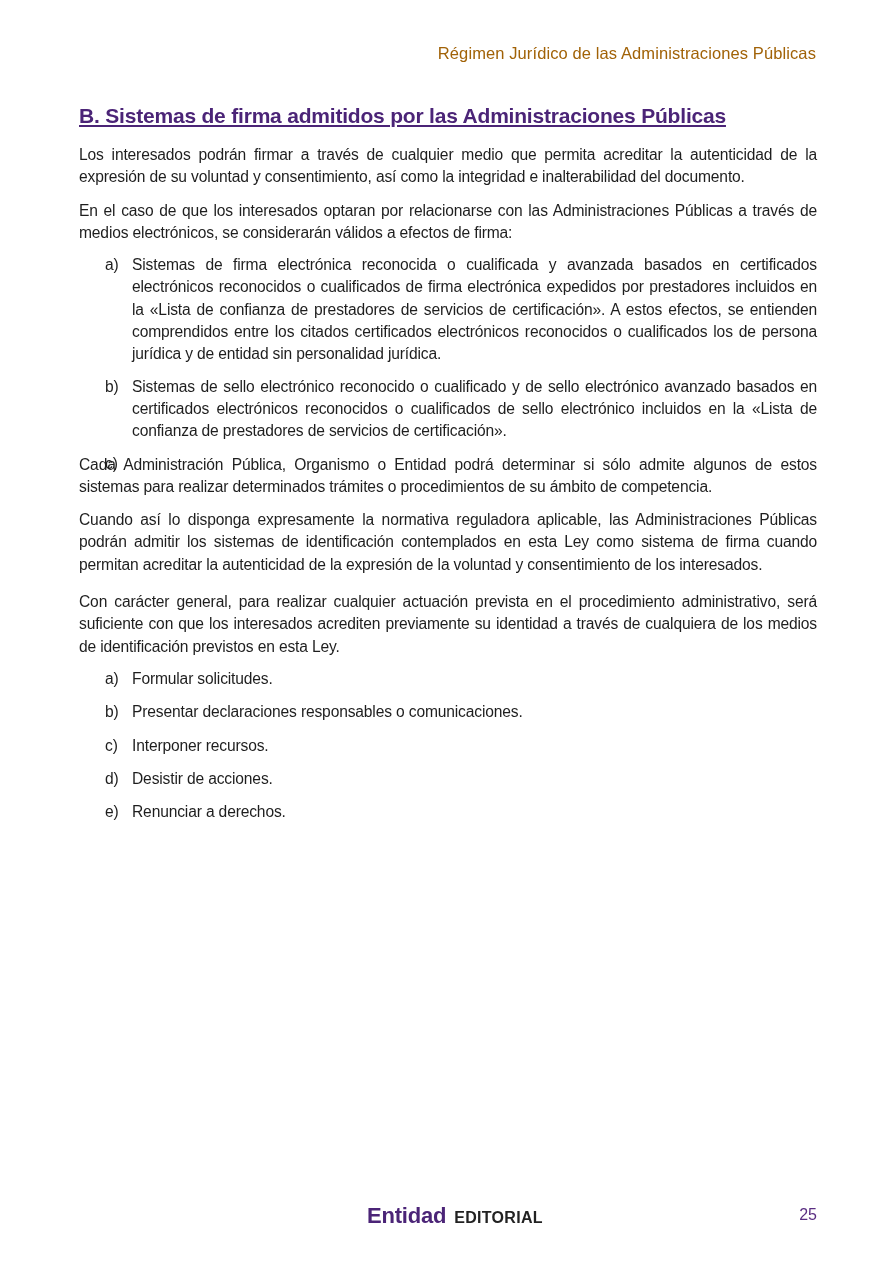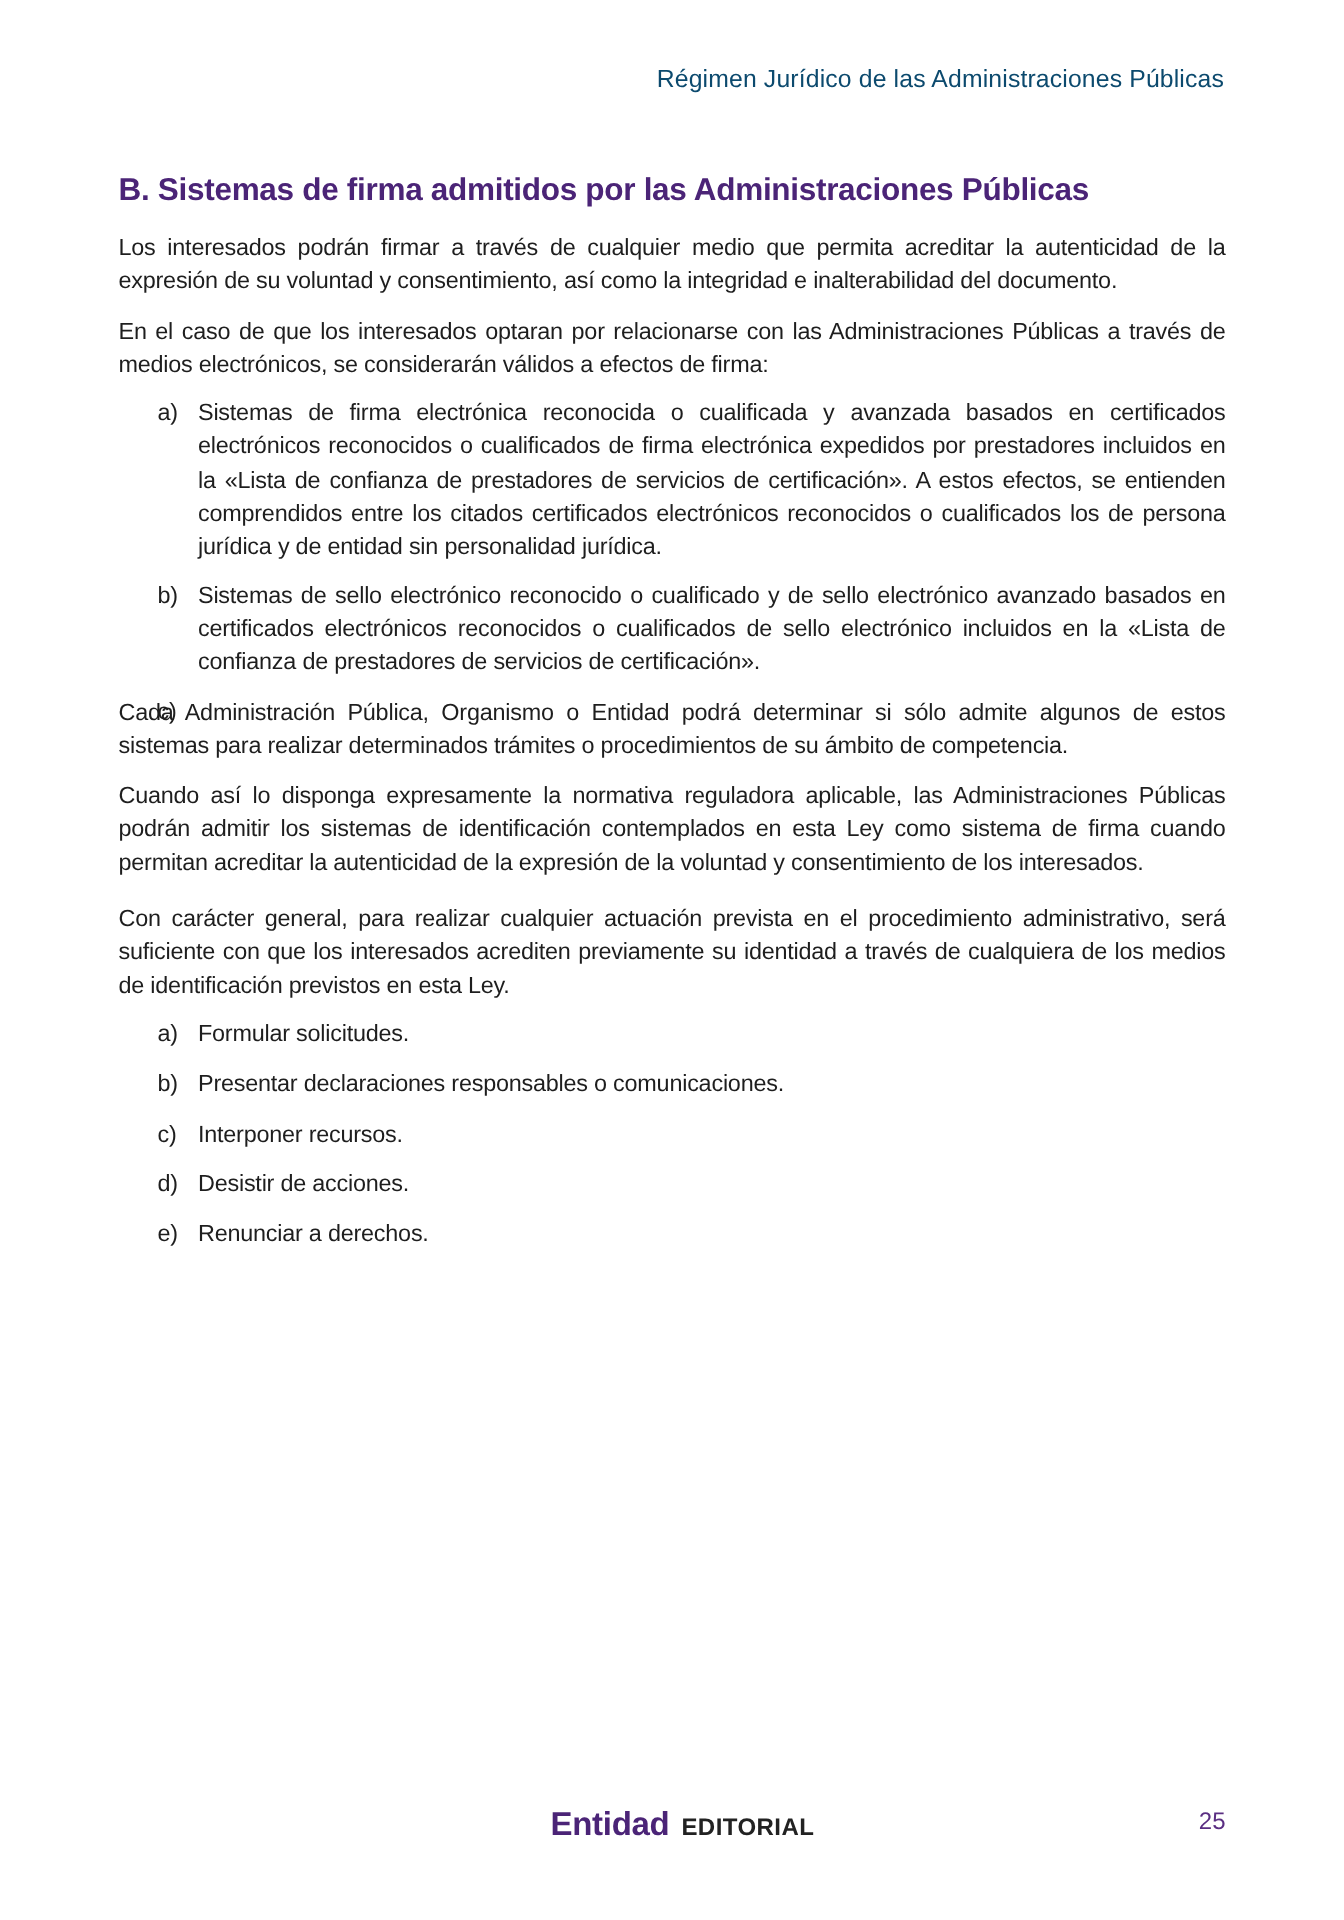--- a/index.html
+++ b/index.html
@@ -1,22 +1,22 @@
 <!DOCTYPE html>
 <html><head>
   <meta charset="utf-8">
   <style>
     html, body { margin: 0; padding: 0; background: #ffffff; }
     body { width: 896px; height: 1280px; position: relative; overflow: hidden;
            font-family: "Liberation Sans", "DejaVu Sans", sans-serif; color: #1e1e1e; }
-    .running-header { position: absolute; top: 44px; right: 80px; font-size: 16.5px; color: #0c4a6e;
+    .running-header { position: absolute; top: 44px; right: 80px; font-size: 16.5px; color: #a16207;
                       letter-spacing: 0.1px; }
     .content { position: absolute; left: 79px; top: 100px; width: 738px; }
     h2 { margin: 0; color: #4b2477; font-weight: bold; font-size: 21px; line-height: 27px; letter-spacing: -0.2px; }
-    h2.sec-b { margin-top: 13px; }
+    h2.sec-b { margin-top: 2px; text-decoration: underline; }
     h2.sec-c { margin-top: 35px; }
     p { margin: 0; font-size: 15.6px; line-height: 22.3px; text-align: justify; letter-spacing: -0.15px; }
     p.first { margin-top: 15px; }
     p.gap { margin-top: 11px; }
     ol { list-style: none; margin: 10px 0 0 0; padding: 0; }
     ol li { position: relative; padding-left: 53px; font-size: 15.6px; line-height: 22.3px;
             text-align: justify; letter-spacing: -0.15px; }
     ol li + li { margin-top: 10px; }
     ol li .marker { position: absolute; left: 26px; top: 0; }
     ol.short li + li { margin-top: 11px; }

